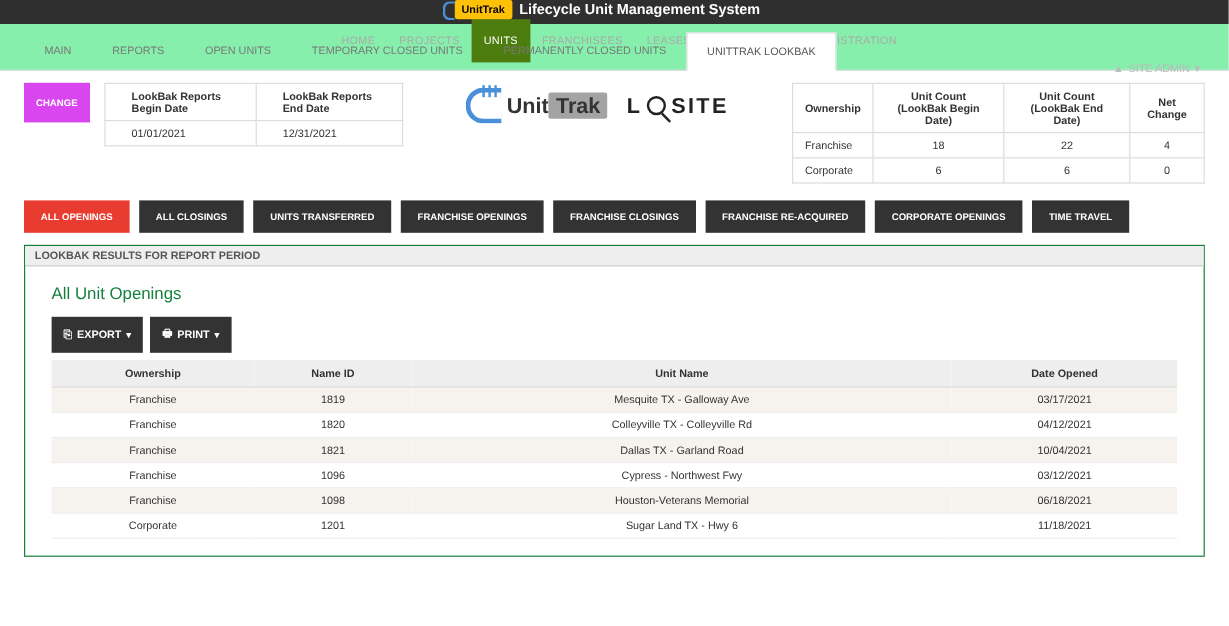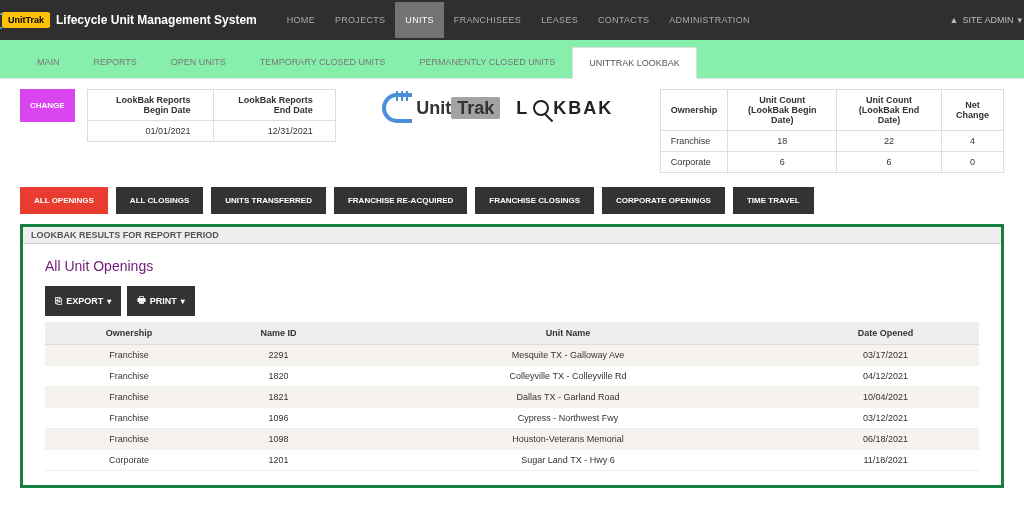--- a/index.html
+++ b/index.html
@@ -1,38 +1,38 @@
 <!DOCTYPE html>
 <html><head>
 <meta charset="utf-8">
 <style>
   * { margin: 0; padding: 0; box-sizing: border-box; }
   body { font-family: Arial, sans-serif; font-size: 11px; background: #fff; color: #333; }
 
   
-  .topnav { background: #2f2f2f; color: #fff; height: 40px; display: flex; align-items: center; padding: 0 2px; }
+  .topnav { background: #2f2f2f; color: #fff; height: 20px; display: flex; align-items: center; padding: 0 24px; flex-direction: column; }
   .brand { display: flex; align-items: center; gap: 6px; margin-right: 12px; }
   .brand-logo { background: #ffc107; color: #000; font-size: 9px; font-weight: bold; padding: 3px 6px; border-radius: 2px; position: relative; }
   .brand-logo::before { content: ""; position: absolute; left: -10px; top: 1px; width: 8px; height: 12px; border: 2px solid #4a90d9; border-right: none; border-radius: 6px 0 0 6px; }
   .brand-title { font-weight: bold; font-size: 12px; }
   .navlinks { display: flex; gap: 0; margin-left: 8px; align-items: center; }
   .navlinks a { color: #aaa; text-decoration: none; font-size: 9px; padding: 13px 10px; letter-spacing: .3px; }
-  .navlinks a.active { color: #fff; background: #737373; }
+  .navlinks a.active { color: #fff; background: #4d7c0f; }
   .navright { margin-left: auto; color: #bbb; font-size: 9px; display: flex; align-items: center; gap: 4px; cursor: pointer; }
 
   
   .subtabs { display: flex; padding: 6px 20px 0 20px; background: #86efac; border-bottom: 1px solid #ddd; }
   .subtabs a { font-size: 9px; color: #777; padding: 10px 16px; text-decoration: none; border: 1px solid transparent; }
   .subtabs a.active { border: 1px solid #ddd; border-bottom-color: #fff; background: #fff; color: #555; position: relative; top: 1px; }
 
   
   .controls-row { display: flex; align-items: flex-start; gap: 12px; padding: 10px 20px; }
   .change-btn { background: #d946ef; color: #fff; font-size: 8px; font-weight: bold; padding: 12px 10px; border: none; cursor: pointer; }
   .date-table { border-collapse: collapse; font-size: 9px; }
-  .date-table th, .date-table td { border: 1px solid #ddd; padding: 5px 22px; text-align: right; margin-left: 36px; }
+  .date-table th, .date-table td { border: 1px solid #ddd; padding: 5px 22px; text-align: left; margin-left: 36px; }
   .date-table th { font-weight: bold; background: #fff; }
 
   .logo-block { flex: 0 0 300px; display: flex; align-items: center; justify-content: center; gap: 16px; padding: 4px 0; }
   .ut-logo { display: flex; align-items: center; gap: 4px; }
   .ut-logo .icon { width: 30px; height: 30px; border: 4px solid #4a90d9; border-right: none; border-radius: 15px 0 0 15px; position: relative; }
   .ut-logo .icon::after { content: ""; position: absolute; left: 10px; top: -6px; width: 2px; height: 10px; background: #4a90d9; box-shadow: 5px 0 0 #4a90d9, 10px 0 0 #4a90d9; }
   .ut-logo .txt { font-size: 18px; font-weight: bold; }
   .ut-logo .txt .u { color: #333; }
   .ut-logo .txt .t { background: #a3a3a3; color: #333; padding: 1px 6px; border-radius: 2px; }
   .lb-logo { display: flex; align-items: center; gap: 4px; font-size: 18px; font-weight: bold; letter-spacing: 2px; color: #222; }
@@ -43,24 +43,24 @@
   .count-table th, .count-table td { border: 1px solid #ddd; padding: 5px 10px; text-align: center; }
   .count-table th { font-weight: bold; }
   .count-table td:first-child { text-align: left; }
 
   
   .pill-row { display: flex; gap: 8px; padding: 4px 20px 10px 20px; flex-wrap: wrap; }
   .pill { background: #333; color: #fff; font-size: 8px; font-weight: bold; padding: 9px 14px; border: none; cursor: pointer; }
   .pill.active { background: #e73c2f; }
 
   
-  .panel { margin: 0 20px 20px 20px; border: 3px solid #15803d; }
+  .panel { margin: 0 20px 20px 20px; border: 1px solid #15803d; }
   .panel-strip { background: #eee; border-bottom: 1px solid #ccc; padding: 3px 8px; font-size: 9px; font-weight: bold; color: #555; }
   .panel-body { padding: 14px 22px; }
-  .panel-title { font-size: 14px; color: #701a75; margin-bottom: 12px; }
+  .panel-title { font-size: 14px; color: #15803d; margin-bottom: 12px; }
 
   .action-btns { display: flex; gap: 6px; margin-bottom: 6px; }
   .act { background: #333; color: #fff; font-size: 9px; font-weight: bold; padding: 7px 10px; border: none; cursor: pointer; display: flex; align-items: center; gap: 4px; }
   .act .caret::after { content: "▾"; font-size: 8px; }
 
   .data-table { width: 100%; border-collapse: collapse; font-size: 9px; }
   .data-table th { background: #eee; padding: 6px; font-weight: bold; border-bottom: 1px solid #ddd; text-align: center; }
   .data-table td { padding: 5px 6px; text-align: center; border-bottom: 1px solid #eee; }
   .data-table tbody tr:nth-child(odd) { background: #f6f3ef; }
   .data-table tbody tr:nth-child(even) { background: #fff; }
@@ -123,21 +123,21 @@
   <div class="logo-block">
     <div class="ut-logo">
       <span class="icon"></span>
       <span class="txt">
         <span class="u">Unit</span><span class="t">Trak</span>
       </span>
     </div>
     <div class="lb-logo">
       <span>L</span>
         <span class="mag"></span>
-        <span>KBAK</span>
+        <span>SITE</span>
     </div>
   </div>
 
   <table class="count-table">
     <thead>
         <tr id="count-head">
           <th>Ownership</th>
           <th>Unit Count (LookBak Begin Date)</th>
           <th>Unit Count (LookBak End Date)</th>
           <th>Net Change</th>
@@ -157,22 +157,23 @@
           <td>0</td>
         </tr>
       </tbody>
   </table>
 </div>
 
 <div class="pill-row" id="pillrow">
     <button class="pill active">ALL OPENINGS</button>
     <button class="pill">ALL CLOSINGS</button>
     <button class="pill">UNITS TRANSFERRED</button>
+    <button class="pill">FRANCHISE OPENINGS</button>
+    <button class="pill">FRANCHISE CLOSINGS</button>
     <button class="pill">FRANCHISE RE-ACQUIRED</button>
-    <button class="pill">FRANCHISE CLOSINGS</button>
     <button class="pill">CORPORATE OPENINGS</button>
     <button class="pill">TIME TRAVEL</button>
   </div>
 
 <div class="panel">
   <div class="panel-strip">LOOKBAK RESULTS FOR REPORT PERIOD</div>
   <div class="panel-body">
     <div class="panel-title">All Unit Openings</div>
 
     <div class="action-btns">
@@ -193,21 +194,21 @@
           <tr id="data-head">
             <th class="col-own">Ownership</th>
             <th class="col-id">Name ID</th>
             <th class="col-name">Unit Name</th>
             <th class="col-date">Date Opened</th>
           </tr>
         </thead>
       <tbody id="data-body">
           <tr>
             <td>Franchise</td>
-            <td>2291</td>
+            <td>1819</td>
             <td>Mesquite TX - Galloway Ave</td>
             <td>03/17/2021</td>
           </tr>
           <tr>
             <td>Franchise</td>
             <td>1820</td>
             <td>Colleyville TX - Colleyville Rd</td>
             <td>04/12/2021</td>
           </tr>
           <tr>

